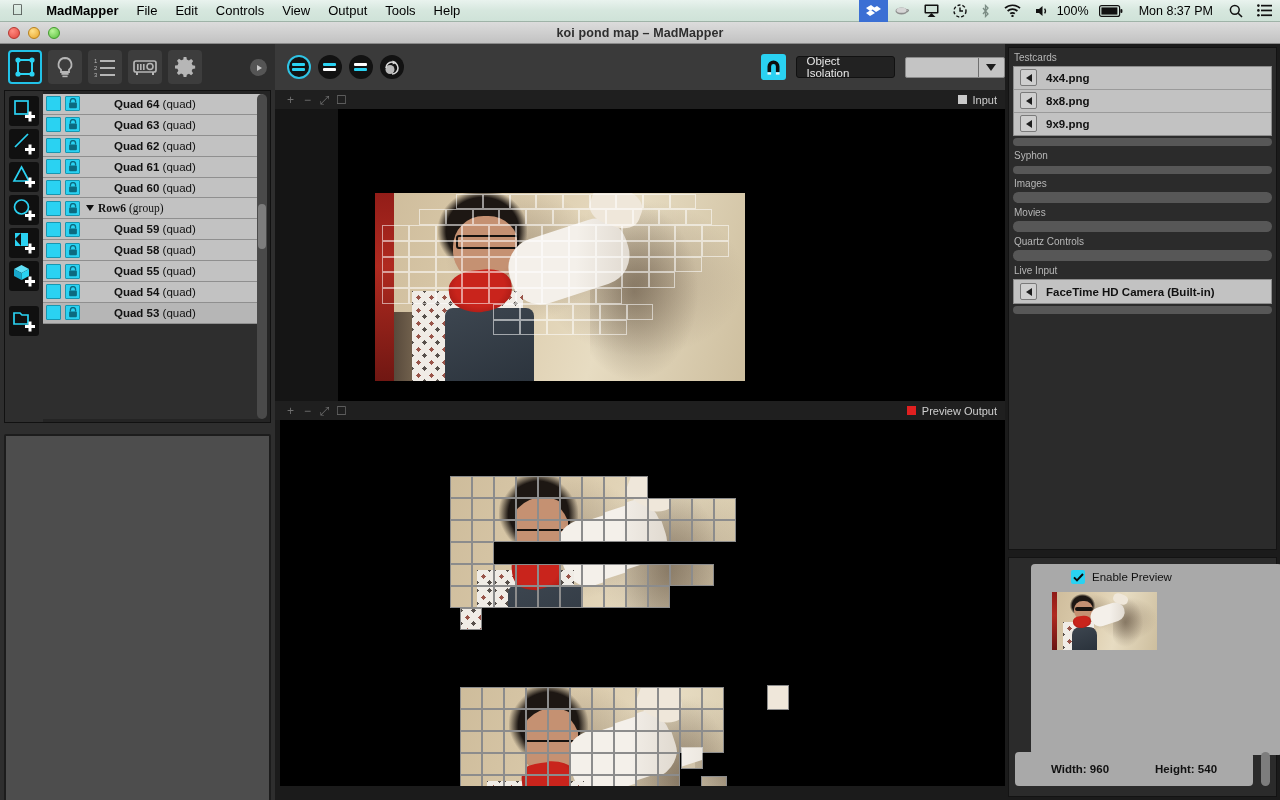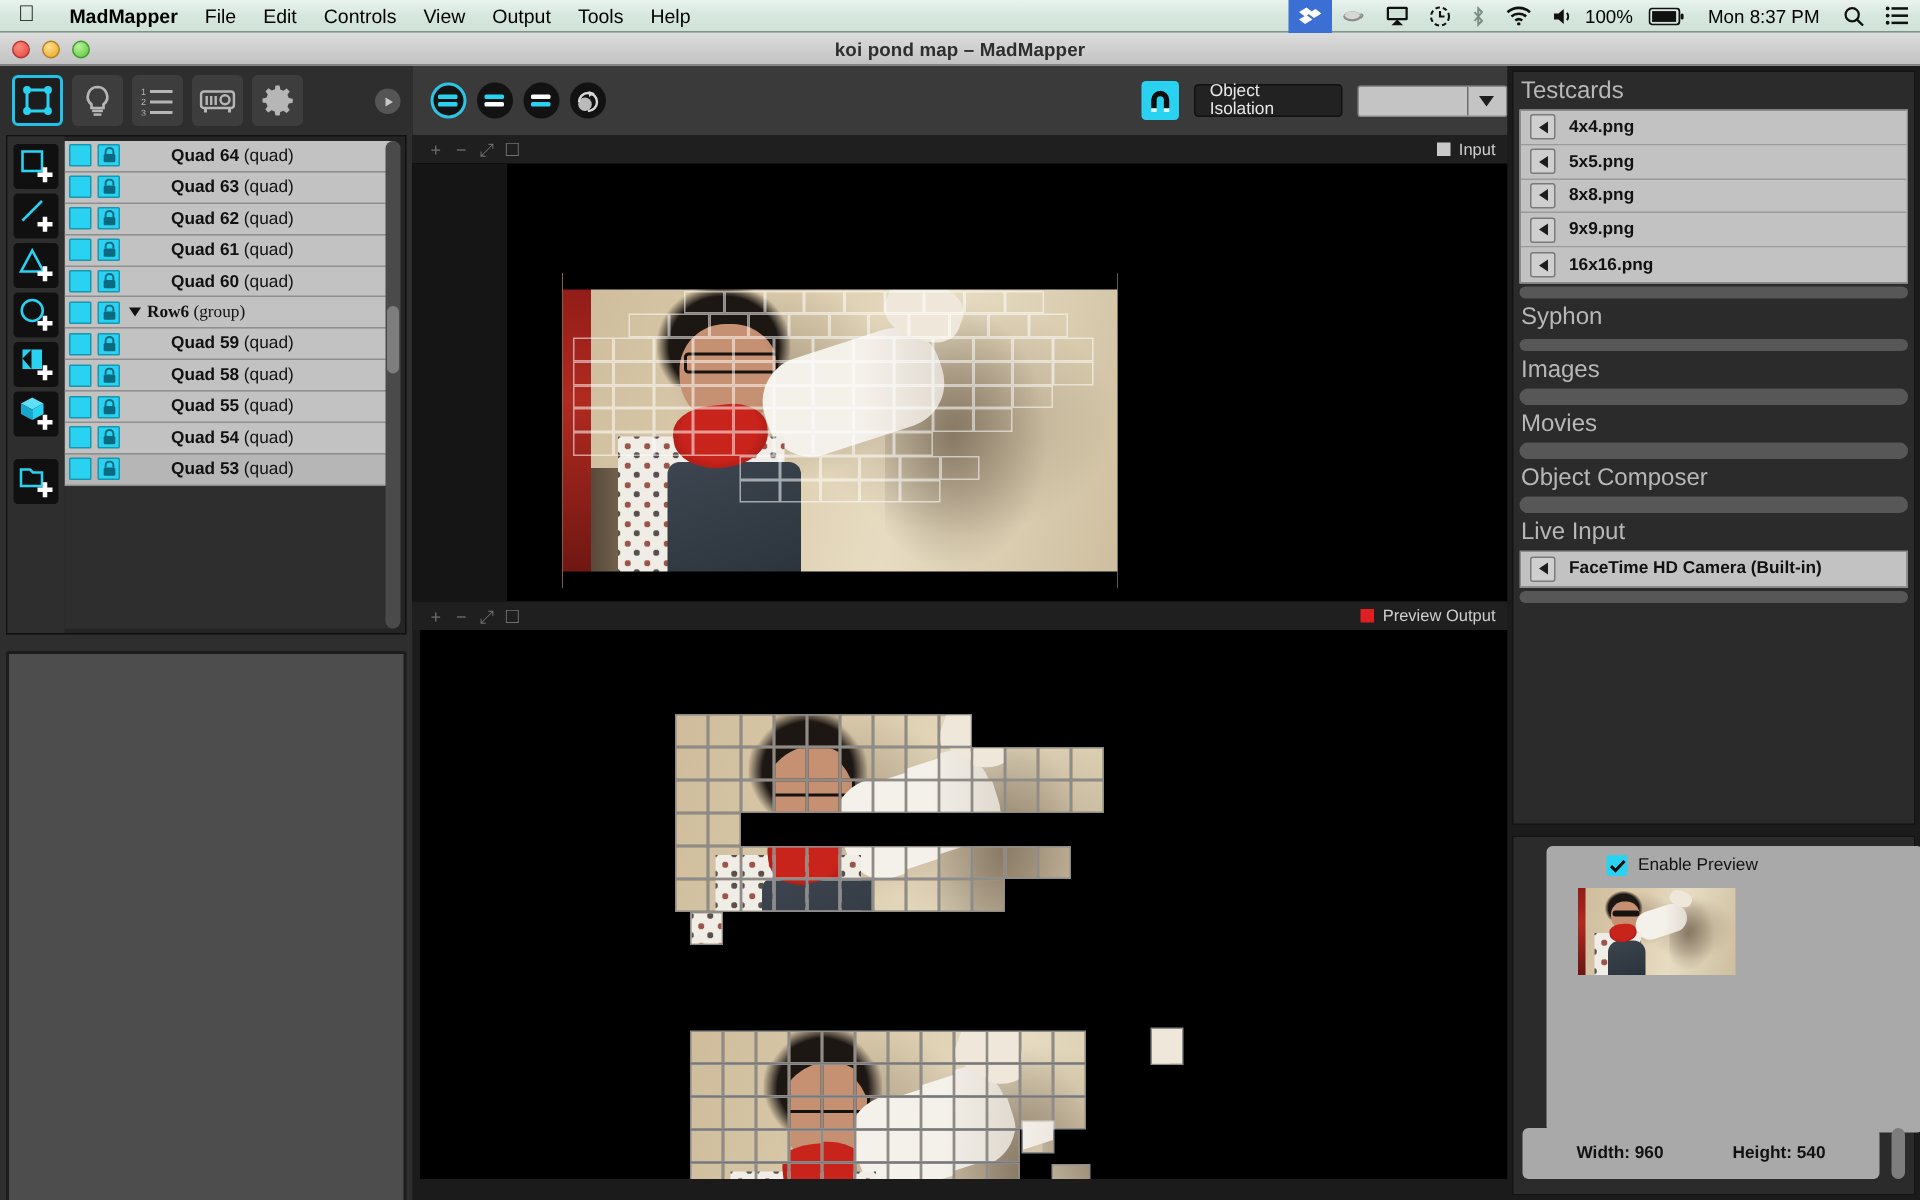--- a/index.html
+++ b/index.html
@@ -194,21 +194,21 @@
   .gridwrap { position:absolute; inset:0; pointer-events:none; }
   .gq { position:absolute; border:1px solid rgba(255,255,255,.55); }
 
   
   .tile { position:absolute; border:1px solid rgba(255,255,255,.55); overflow:hidden;}
   .tile > div { position:absolute; }
 
   
   .right-col { position:absolute; left:1005px; top:0; width:275px; height:756px; background:#1b1b1b;}
   .rc-top { position:absolute; left:3px; top:3px; width:269px; height:503px; background:#2b2b2b; border:1px solid #131313;}
-  .sec-label { font-size:16px; color:#b7b7b7; padding:4px 0 3px 5px; }
+  .sec-label { font-size:10px; color:#b7b7b7; padding:4px 0 3px 5px; }
   .rlist { margin:0 4px; background:#c2c2c2; border:1px solid #8c8c8c;}
   .rrow { display:flex; align-items:center; height:22.8px; border-bottom:1px solid #9a9a9a; background:#c2c2c2; padding-left:6px;}
   .rrow:last-child{border-bottom:none;}
   .rrow.cyan { background:#2ad2f2; }
   .lbtn { width:17px;height:17px; background:#cfcfcf; border:1px solid #7a7a7a; border-radius:2px;
           display:flex;align-items:center;justify-content:center; margin-right:9px; }
   .lcaret { width:0;height:0;border-right:6px solid #1d1d1d;border-top:4.5px solid transparent;border-bottom:4.5px solid transparent;}
   .rname { font-size:11.5px; font-weight:bold; color:#111; }
   .rbadge { margin-left:auto; margin-right:6px; background:#9a9a9a; color:#e9e9e9; font-size:11px;
             padding:1px 9px; border-radius:9px; }
@@ -1582,49 +1582,37 @@
               <div class="rrow">
                 <div class="lbtn">
                   <div class="lcaret"></div>
                 </div>
                 <div class="rname">4x4.png</div>
               </div>
               <div class="rrow">
                 <div class="lbtn">
                   <div class="lcaret"></div>
                 </div>
-                <div class="rname">5x5.png</div>
+                <div class="rname">8x8.png</div>
               </div>
               <div class="rrow">
                 <div class="lbtn">
                   <div class="lcaret"></div>
                 </div>
-                <div class="rname">8x8.png</div>
-              </div>
-              <div class="rrow">
-                <div class="lbtn">
-                  <div class="lcaret"></div>
-                </div>
                 <div class="rname">9x9.png</div>
-              </div>
-              <div class="rrow">
-                <div class="lbtn">
-                  <div class="lcaret"></div>
-                </div>
-                <div class="rname">16x16.png</div>
               </div>
             </div>
             <div class="trough"></div>
             <div class="sec-label">Syphon</div>
             <div class="trough"></div>
             <div class="sec-label">Images</div>
             <div class="emptybar"></div>
             <div class="sec-label">Movies</div>
             <div class="emptybar"></div>
-            <div class="sec-label">Object Composer</div>
+            <div class="sec-label">Quartz Controls</div>
             <div class="emptybar"></div>
             <div class="sec-label">Live Input</div>
             <div class="rlist">
               <div class="rrow">
                 <div class="lbtn">
                   <div class="lcaret"></div>
                 </div>
                 <div class="rname">FaceTime HD Camera (Built-in)</div>
               </div>
             </div>

